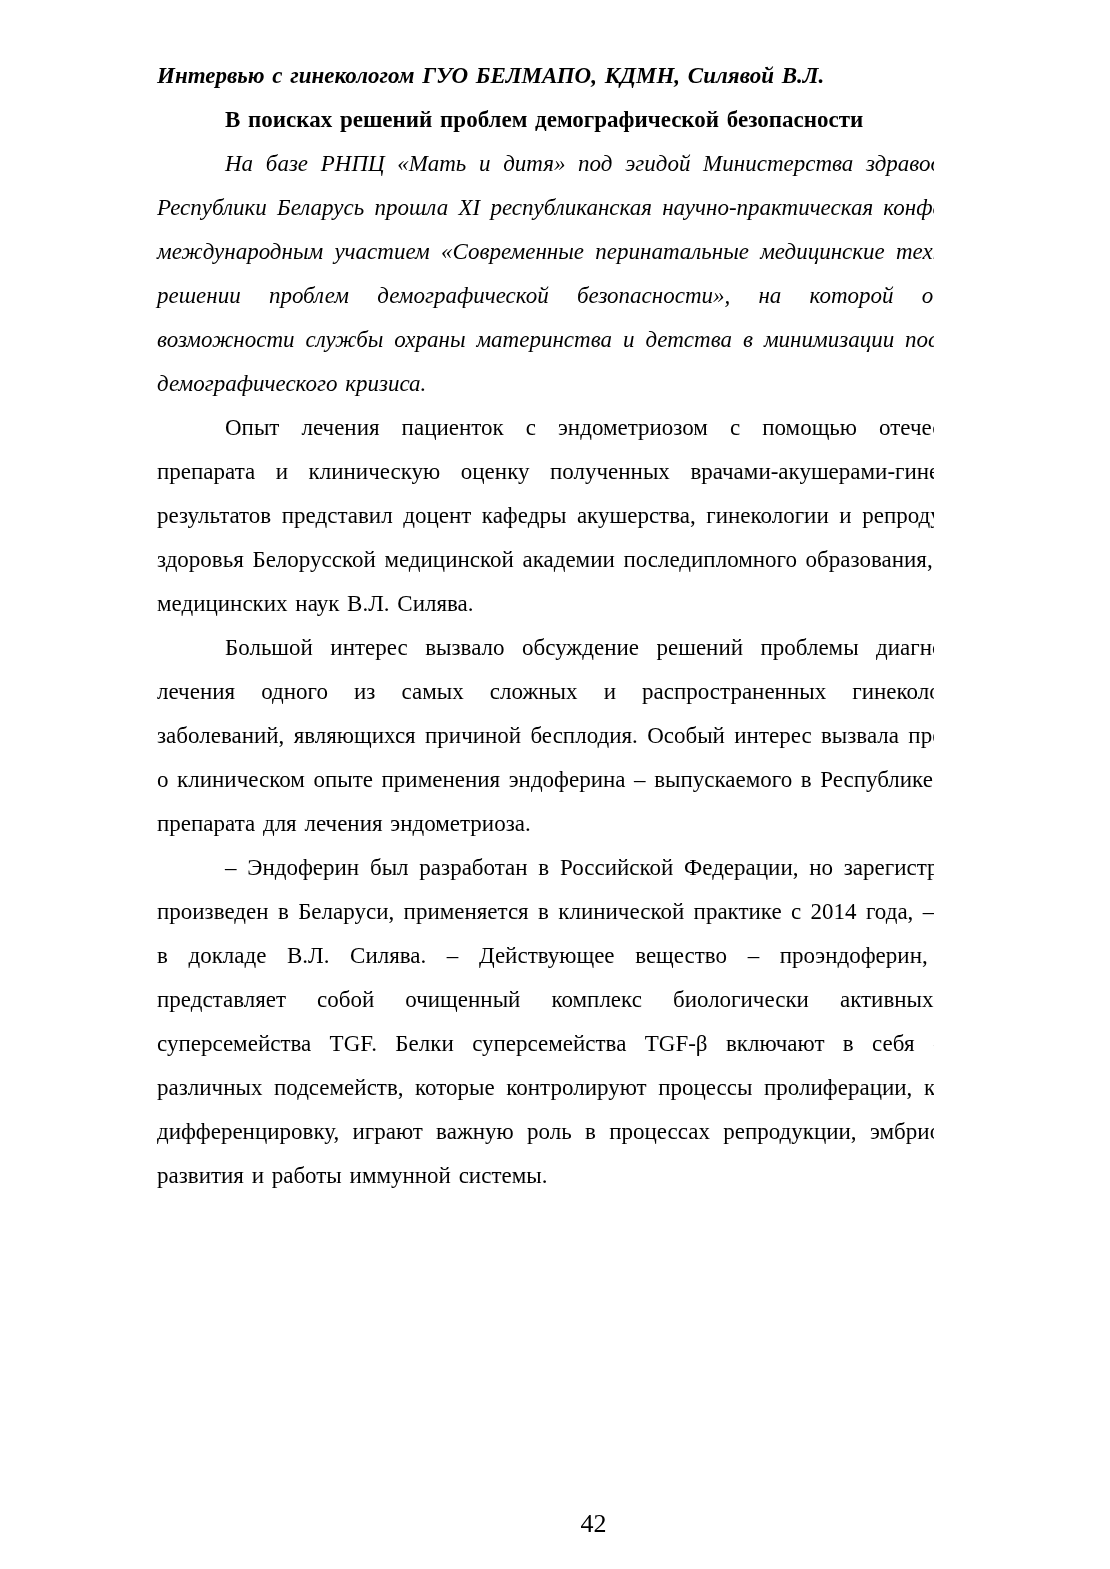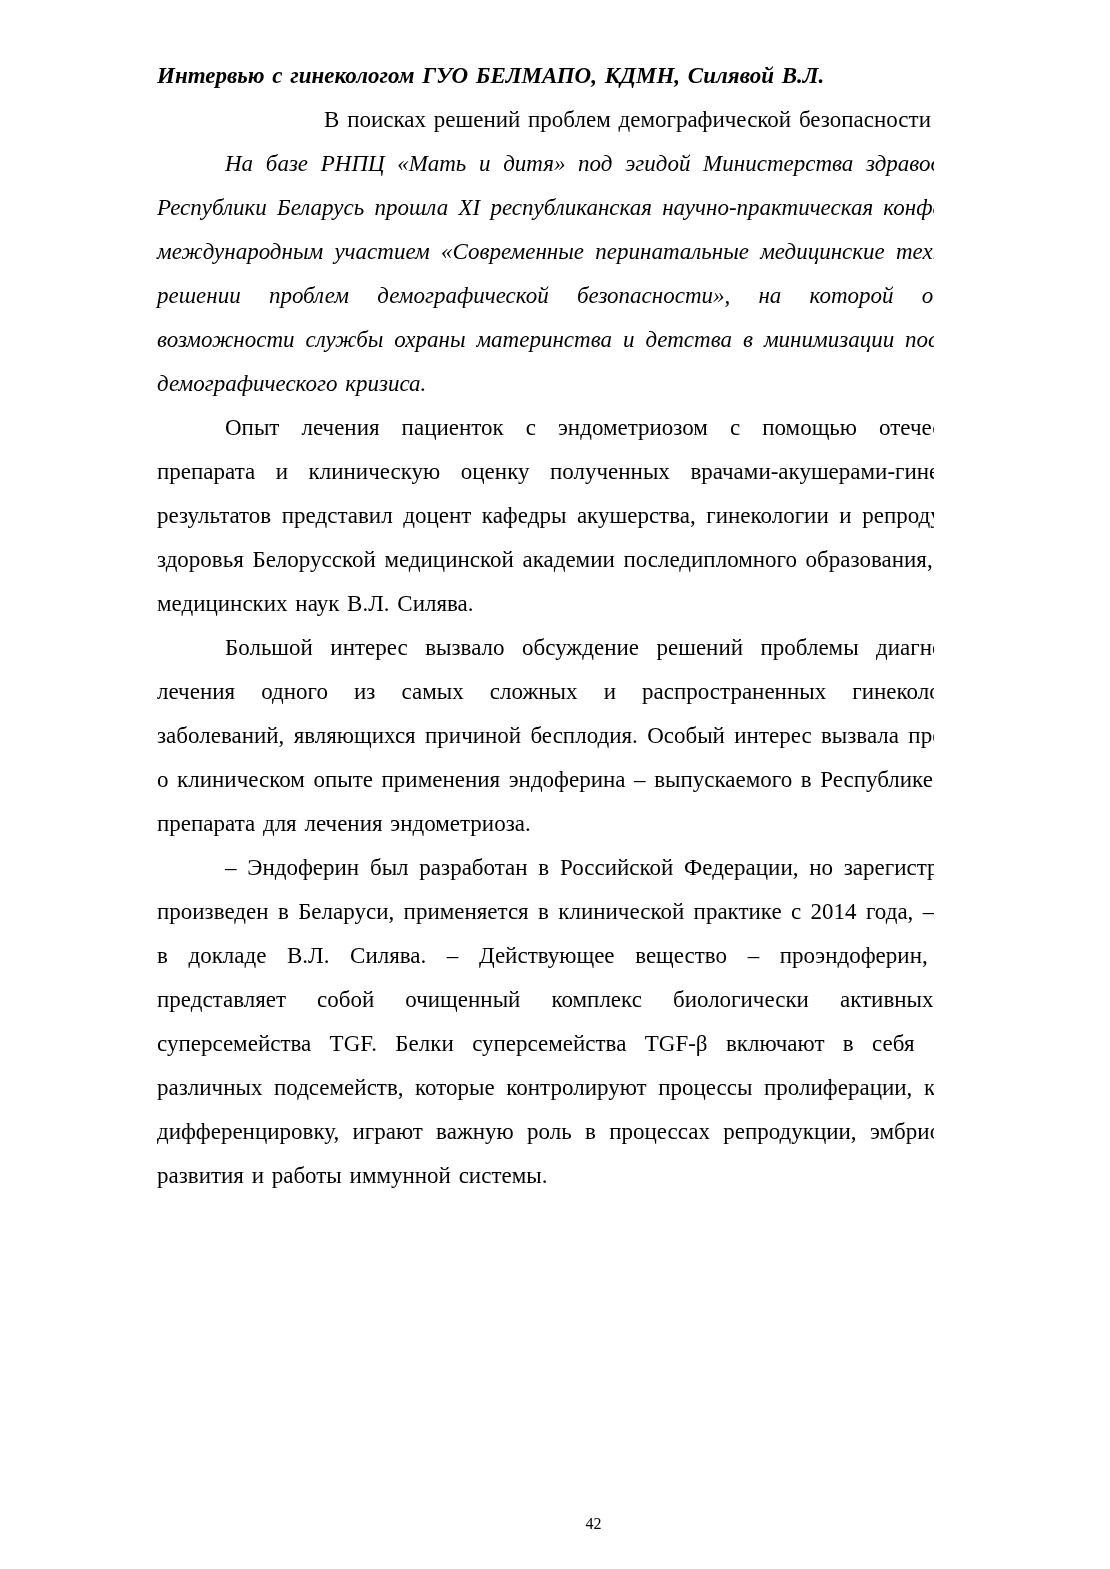--- a/index.html
+++ b/index.html
@@ -27,42 +27,41 @@
     font-size: 23px;
     line-height: 44px;
     word-spacing: 2px;
   }
   .title-line {
     font-weight: bold;
     font-style: italic;
     text-indent: 0;
   }
   .heading-line {
-    font-weight: normal;
+    font-weight: bold;
     text-indent: 68px;
-    text-align: center;
   }
   .para {
     text-align: justify;
     text-indent: 68px;
   }
   .para-italic {
     font-style: italic;
   }
   .para-bold-italic {
     font-weight: bold;
     font-style: italic;
   }
   .footer {
     position: absolute;
     left: 157px;
     width: 873px;
     bottom: 32px;
     text-align: center;
-    font-size: 16px;
+    font-size: 26px;
     line-height: 26px;
   }
 </style>
 </head>
 <body>
 
 <div class="page">
   <div class="content">
     <p class="title-line">Интервью с гинекологом ГУО БЕЛМАПО, КДМН, Силявой В.Л.</p>
     <p class="heading-line">В поисках решений проблем демографической безопасности</p>

